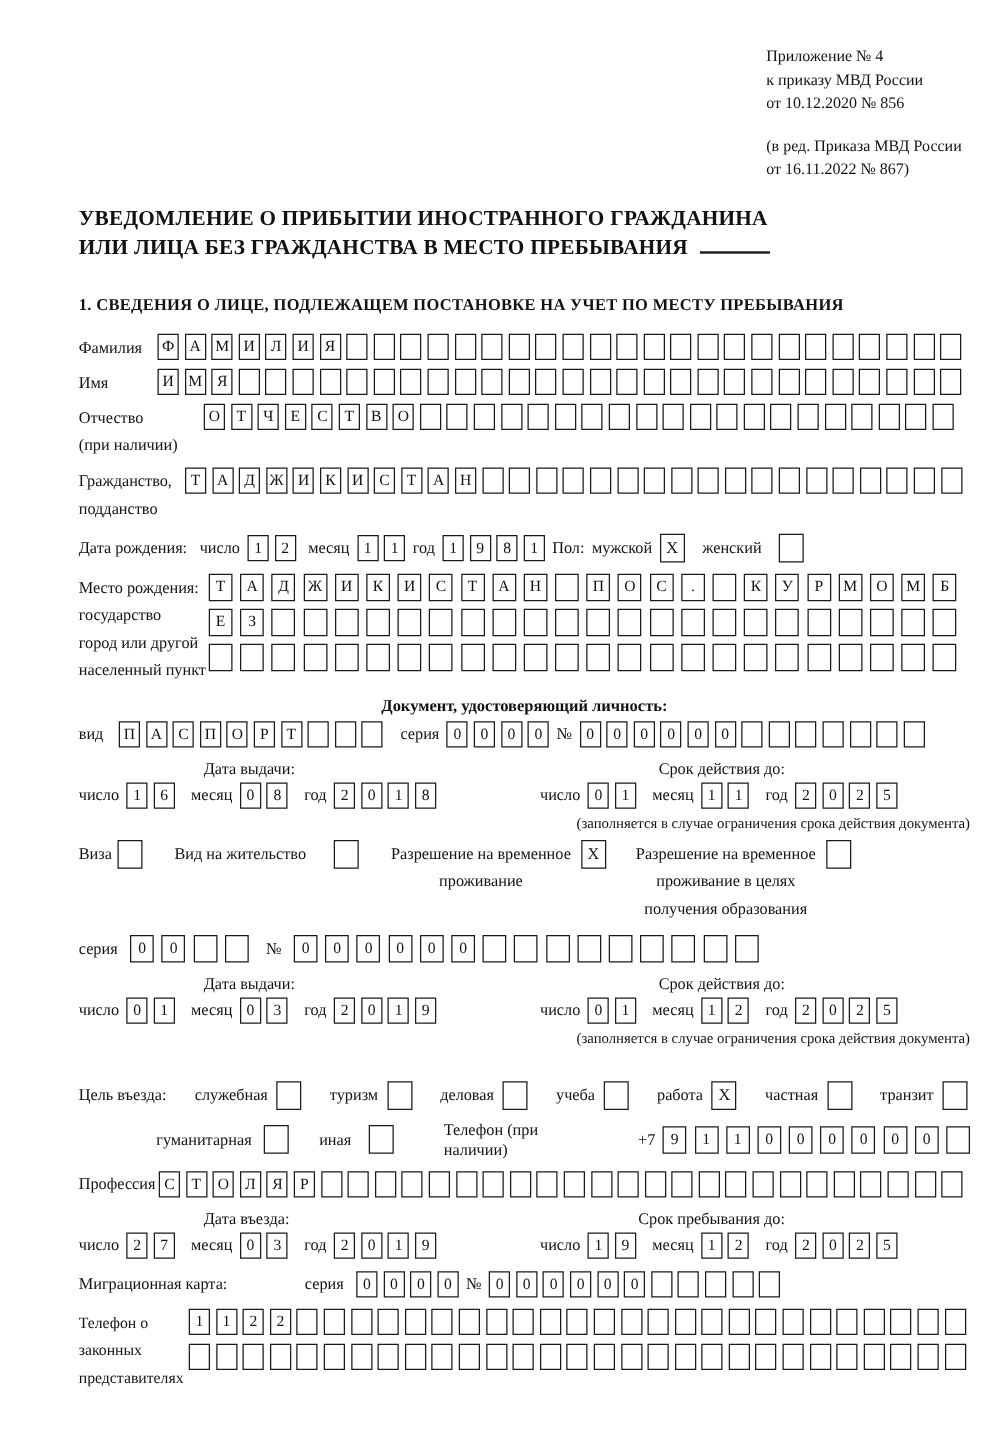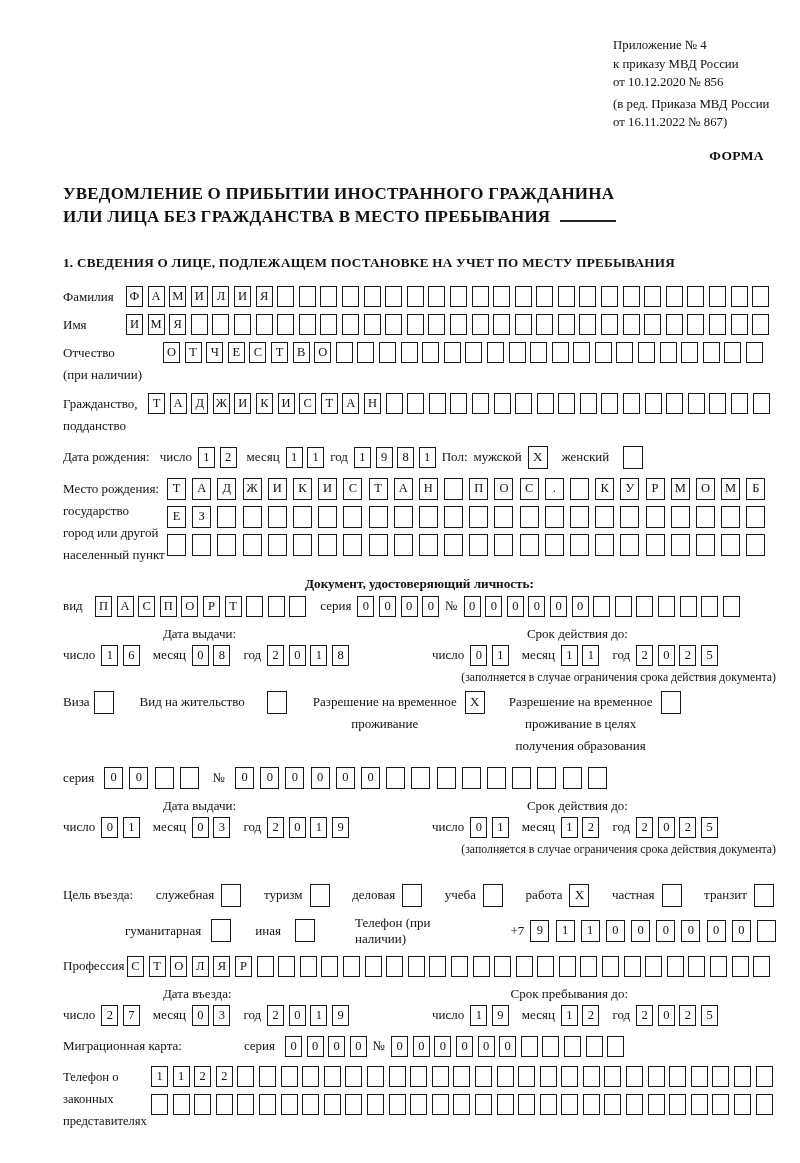--- a/index.html
+++ b/index.html
@@ -5,21 +5,21 @@
   * { box-sizing: border-box; }
   html,body { margin:0; padding:0; }
   body {
     width:800px; height:1163px; overflow:hidden; background:#fff; color:#121212;
     font-family:"Liberation Serif","DejaVu Serif",serif; font-size:13px;
   }
   .page { width:800px; height:1163px; padding:36px 24px 13px 63px; }
 
   
   .topright { margin-left:550px; line-height:18.5px; font-size:12.8px; white-space:nowrap; }
-  .topright .rev { margin-top:3px; }
+  .topright .rev { margin-top:16px; }
   .forma { text-align:right; font-weight:bold; font-size:13.5px; margin:16px 12px 0 0; letter-spacing:.4px; }
 
   
   .title { text-align:left; font-weight:bold; font-size:17px; margin-top:18px; line-height:23px; letter-spacing:.2px; }
   .uline { display:inline-block; width:56px; height:13px; border-bottom:2.2px solid #222; margin-left:10px; }
   .sec { font-weight:bold; font-size:13.2px; letter-spacing:.25px; margin-top:27px; }
 
   
   .frow { display:flex; align-items:flex-start; margin-top:7px; }
   .lblcol { flex:0 0 auto; line-height:21px; }
@@ -68,21 +68,20 @@
 
 <div class="page">
 
   <div class="topright">
     <div>Приложение № 4</div>
     <div>к приказу МВД России</div>
     <div>от 10.12.2020 № 856</div>
     <div class="rev">(в ред. Приказа МВД России</div>
     <div>от 16.11.2022 № 867)</div>
   </div>
-  <div class="forma">ФОРМА</div>
 
   <div class="title">
     <div>УВЕДОМЛЕНИЕ О ПРИБЫТИИ ИНОСТРАННОГО ГРАЖДАНИНА</div>
     <div><span>ИЛИ ЛИЦА БЕЗ ГРАЖДАНСТВА В МЕСТО ПРЕБЫВАНИЯ</span><span class="uline"></span></div>
   </div>
 
   <div class="sec">1. СВЕДЕНИЯ О ЛИЦЕ, ПОДЛЕЖАЩЕМ ПОСТАНОВКЕ НА УЧЕТ ПО МЕСТУ ПРЕБЫВАНИЯ</div>
 
   <div class="frow" style="margin-top:15px;">
     <span class="lblcol w63">Фамилия</span>

